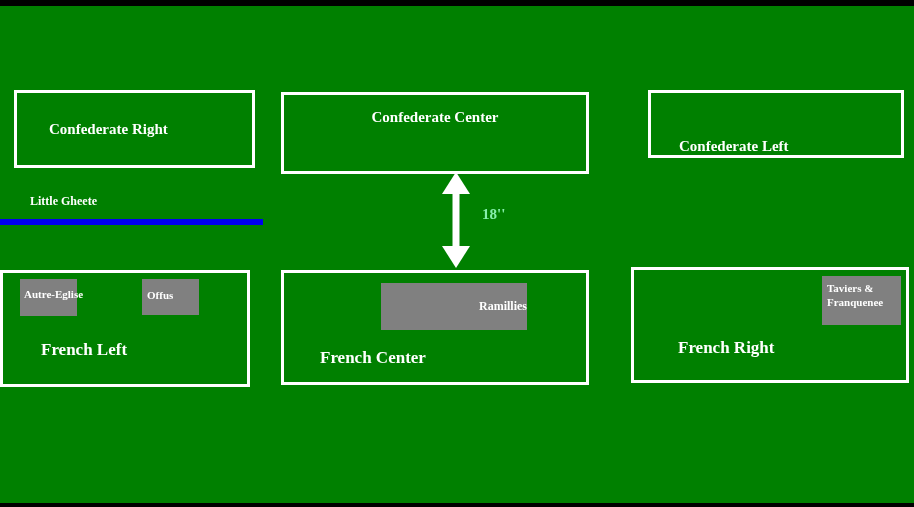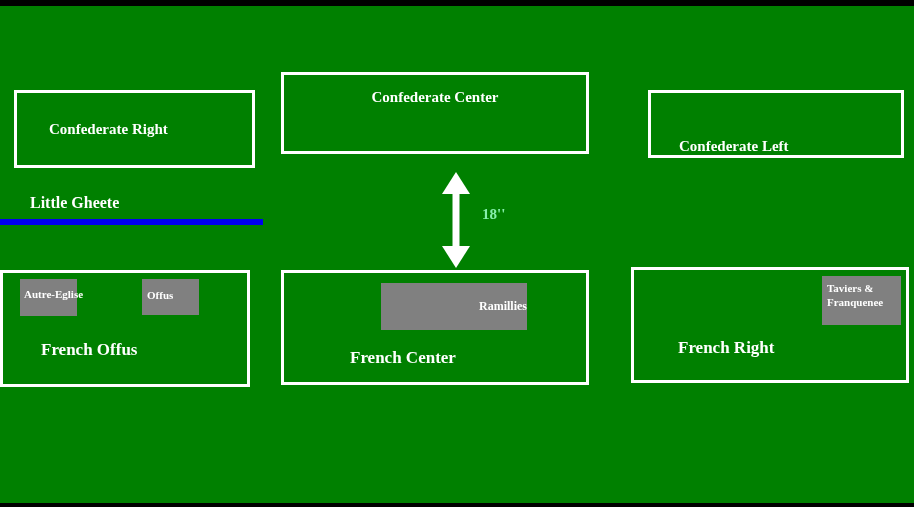--- a/index.html
+++ b/index.html
@@ -29,28 +29,28 @@
   .fbox {
     position: absolute;
     box-sizing: border-box;
     border: 3px solid #ffffff;
     display: flex;
     font-weight: bold;
     color: #ffffff;
   }
   #conf-right   { left: 14px;  top: 90px;  width: 241px; height: 78px;
                   font-size: 15px; align-items: center; padding-left: 32px; }
-  #conf-center  { left: 281px; top: 72px;  width: 308px; height: 82px;
+  #conf-center  { left: 281px; top: 92px;  width: 308px; height: 82px;
                   font-size: 15px; align-items: flex-start; justify-content: center; padding-top: 14px; }
   #conf-left    { left: 648px; top: 90px;  width: 256px; height: 68px;
                   font-size: 15px; align-items: flex-end; padding-left: 28px; }
   #french-left  { left: 0px;   top: 270px; width: 250px; height: 117px;
                   font-size: 17px; align-items: flex-end; padding-left: 38px; padding-bottom: 24px; }
   #french-center{ left: 281px; top: 270px; width: 308px; height: 115px;
-                  font-size: 17px; align-items: flex-end; padding-left: 66px; padding-bottom: 14px; }
+                  font-size: 17px; align-items: flex-end; padding-left: 36px; padding-bottom: 14px; }
   #french-right { left: 631px; top: 267px; width: 278px; height: 116px;
                   font-size: 17px; align-items: flex-end; padding-left: 44px; padding-bottom: 22px; }
 
   .village {
     position: absolute;
     box-sizing: border-box;
     background: #808080;
     color: #ffffff;
     font-weight: bold;
     font-size: 11px;
@@ -61,21 +61,21 @@
                   padding: 10px 0 0 5px; }
   #ramillies    { left: 381px; top: 283px; width: 146px; height: 47px;
                   font-size: 12px; display: flex; align-items: center; justify-content: flex-end; }
   #taviers      { left: 822px; top: 276px; width: 79px;  height: 49px;
                   padding: 5px 4px 0 5px; line-height: 1.3; }
 
   #river-label {
     position: absolute;
     left: 30px;
     top: 194px;
-    font-size: 16px;
+    font-size: 12px;
     font-weight: bold;
     color: #ffffff;
   }
   #river-line {
     position: absolute;
     left: 0;
     top: 219px;
     width: 263px;
     height: 6px;
     background: #0000ee;
@@ -116,21 +116,21 @@
   <div id="river-line"></div>
 
   <svg id="arrow" width="60" height="96" viewBox="0 0 60 96">
     <line x1="30" y1="14" x2="30" y2="82" stroke="#ffffff" stroke-width="7"></line>
     <polygon points="30,0 16,22 44,22" fill="#ffffff"></polygon>
     <polygon points="30,96 16,74 44,74" fill="#ffffff"></polygon>
   </svg>
   <div id="distance-label">18''</div>
 
   <div class="fbox" id="french-left">
-    <span>French Offus</span>
+    <span>French Left</span>
   </div>
   <div class="fbox" id="french-center">
     <span>French Center</span>
   </div>
   <div class="fbox" id="french-right">
     <span>French Right</span>
   </div>
 
   <div class="village" id="offus">
     <span>Offus</span>

